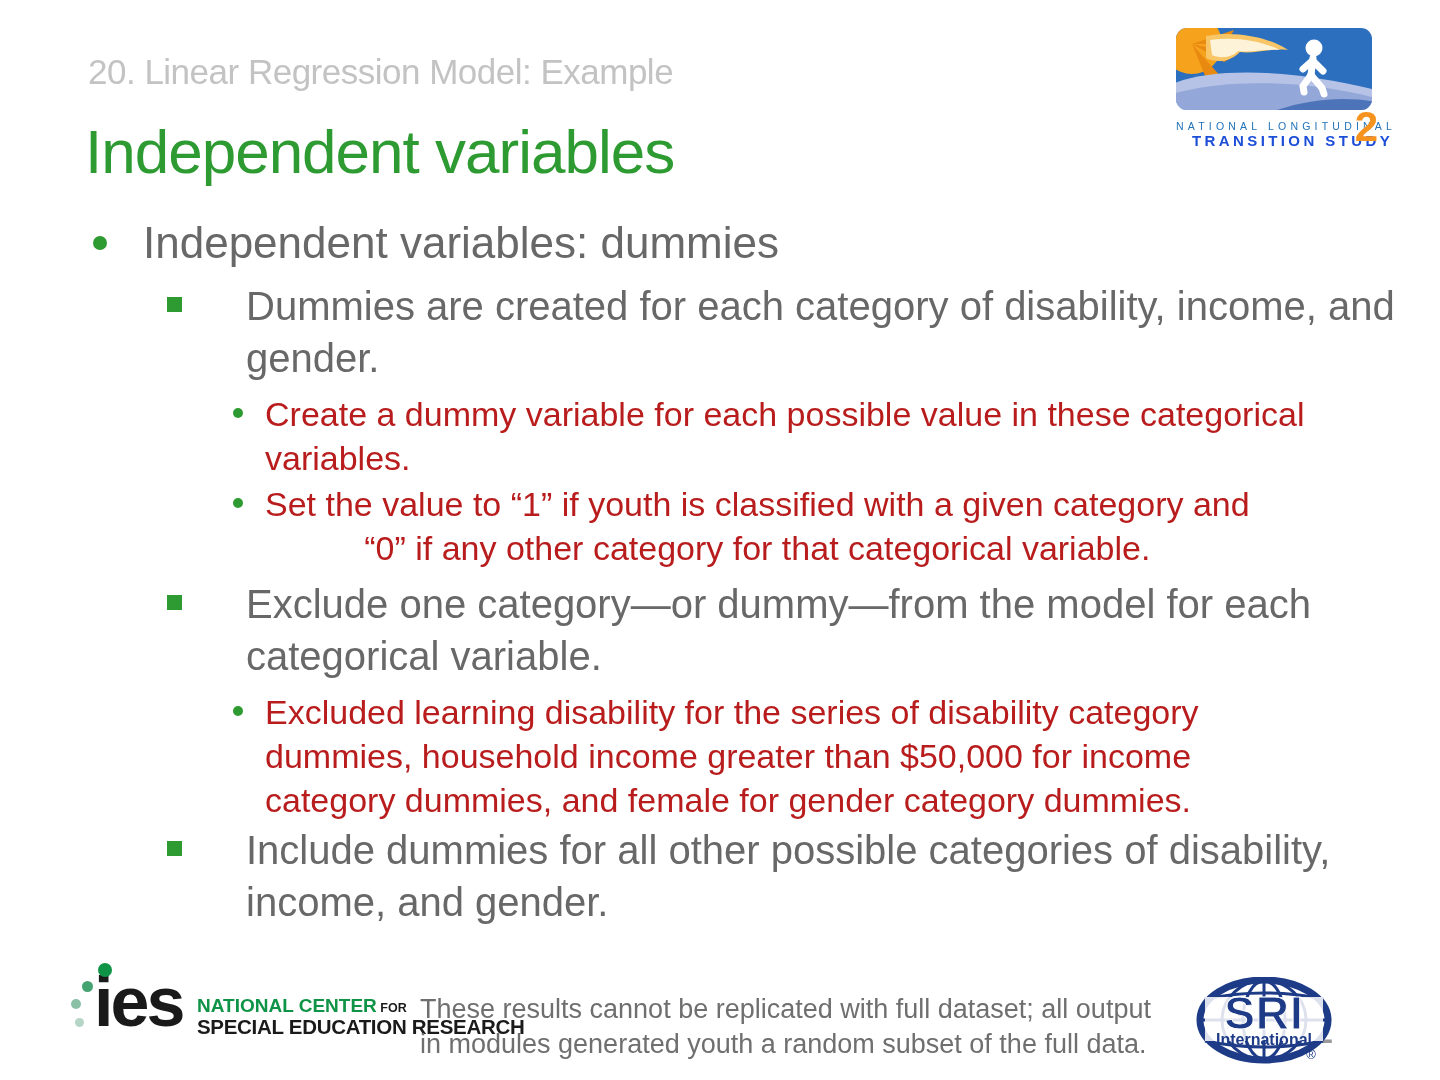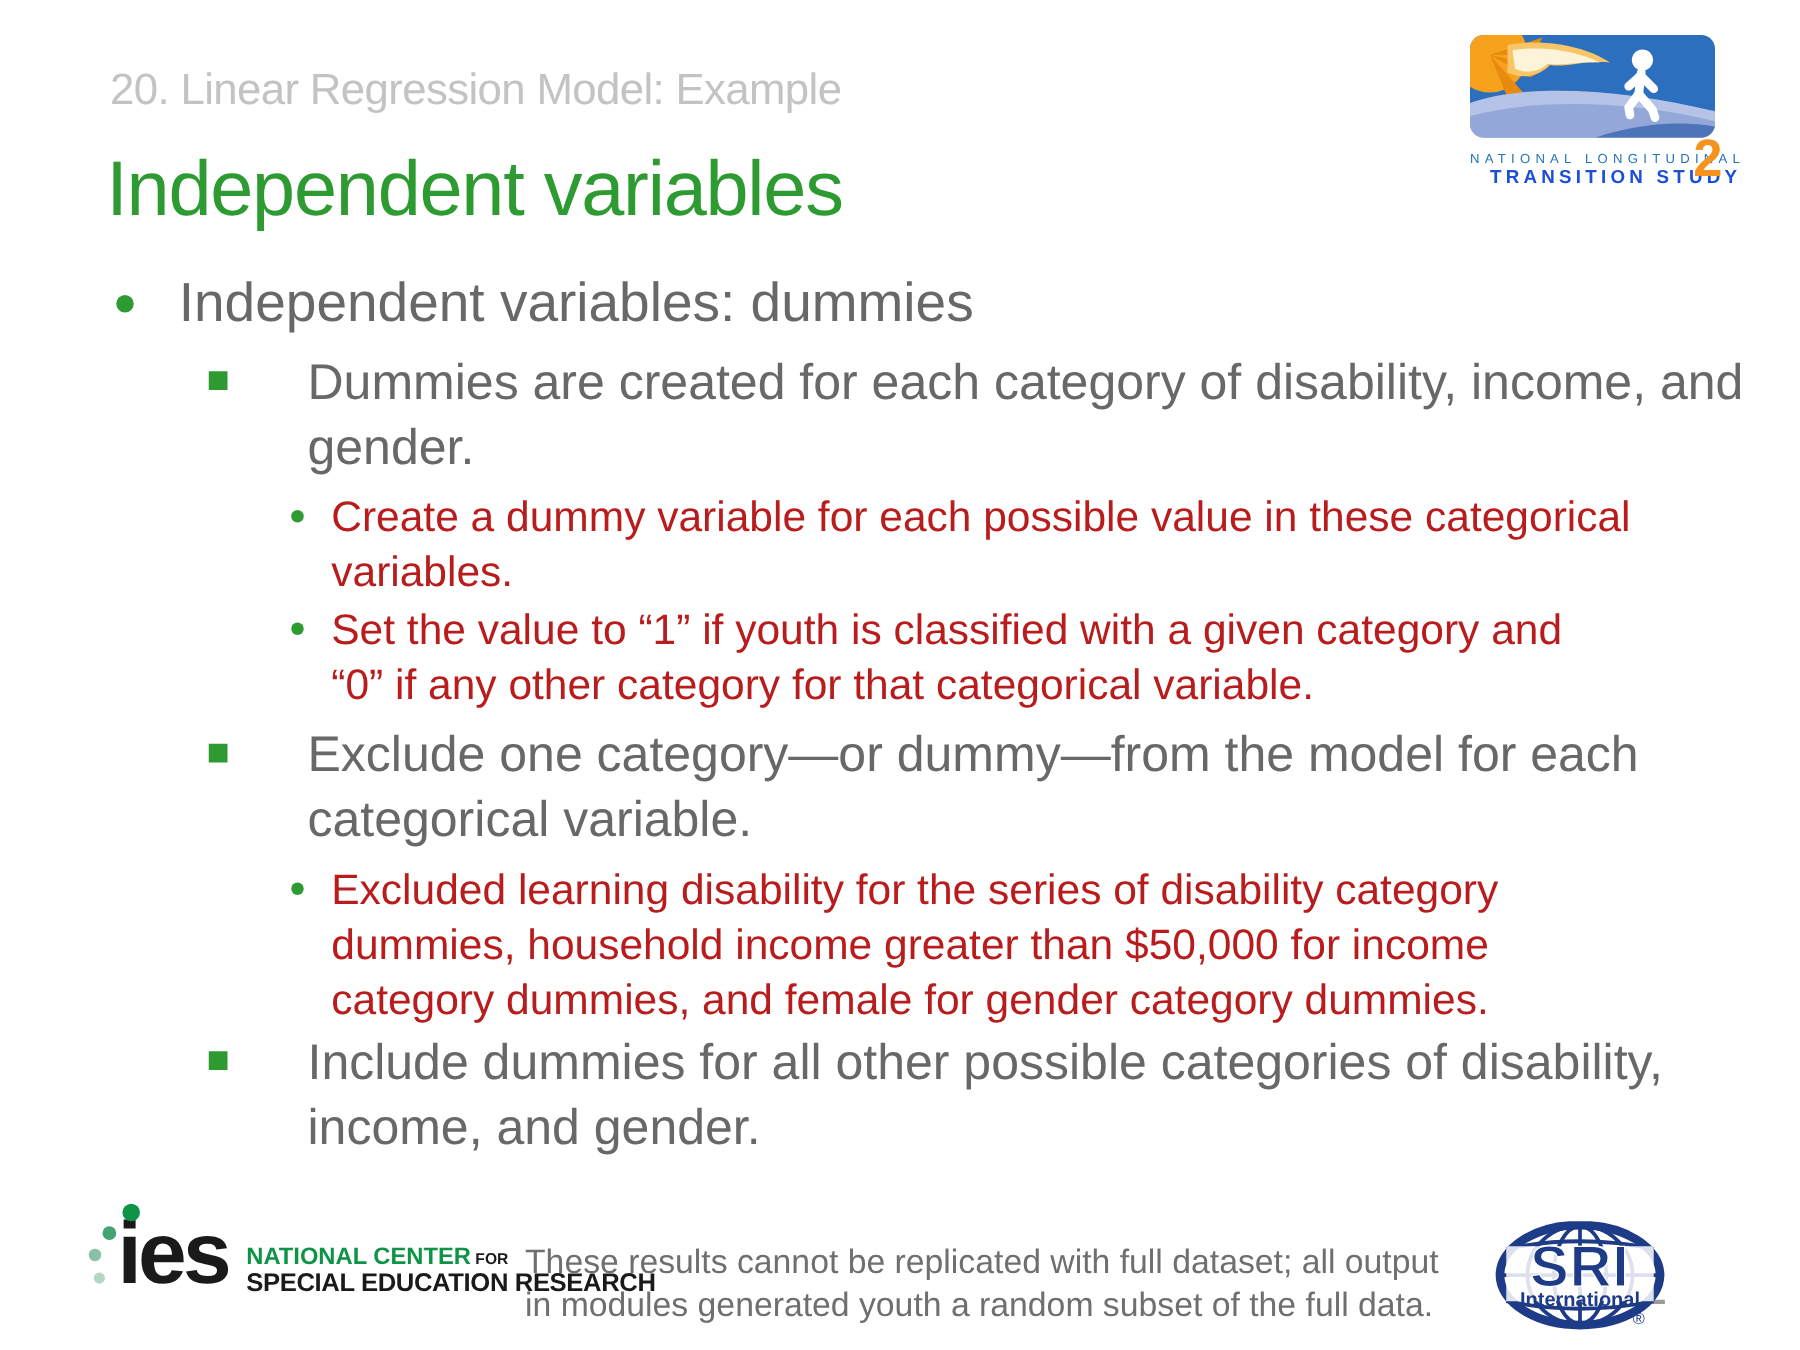--- a/index.html
+++ b/index.html
@@ -30,21 +30,21 @@
   .l1 .mk{width:50px;}
   .l1 .mk i{display:block;width:14px;height:14px;border-radius:50%;background:#2e9b32;margin-top:22px;}
   .l2{margin-left:167px;margin-bottom:8px;gap:41px;}
   .l2 .txt{font-size:40px;line-height:52px;color:#686868;}
   .l2 .mk{width:38px;}
   .l2 .mk i{display:block;width:15px;height:15px;background:#2e9b32;margin-top:17px;}
   .l3{margin-left:233px;margin-bottom:2px;}
   .l3 .txt{font-size:34px;line-height:44px;color:#b91c1c;}
   .l3 .mk{width:32px;}
   .l3 .mk i{display:block;width:10px;height:10px;border-radius:50%;background:#2e9b32;margin-top:16px;}
-  .mb8{margin-bottom:8px !important;}
+  .mb8{margin-bottom:8px !important;text-align:center;}
   
   .ies{position:absolute;left:60px;top:955px;width:380px;height:115px;}
   .ies-word{position:absolute;left:94px;top:962px;font-size:70px;font-weight:bold;color:#1a1a1a;letter-spacing:-3px;}
   .ies-dot{position:absolute;border-radius:50%;}
   .ies-center{position:absolute;left:197px;top:996px;line-height:1.05;white-space:nowrap;}
   .ies-c1{font-size:19px;font-weight:bold;color:#0f9447;}
   .ies-c1-suffix{font-size:12.5px;font-weight:bold;color:#1a1a1a;}
   .ies-c2{font-size:20.5px;font-weight:bold;color:#1a1a1a;letter-spacing:-0.3px;}
   .ies-tagline{position:absolute;left:90px;top:1044px;font-size:15px;color:#1a1a1a;letter-spacing:6px;white-space:nowrap;}
   .note{

